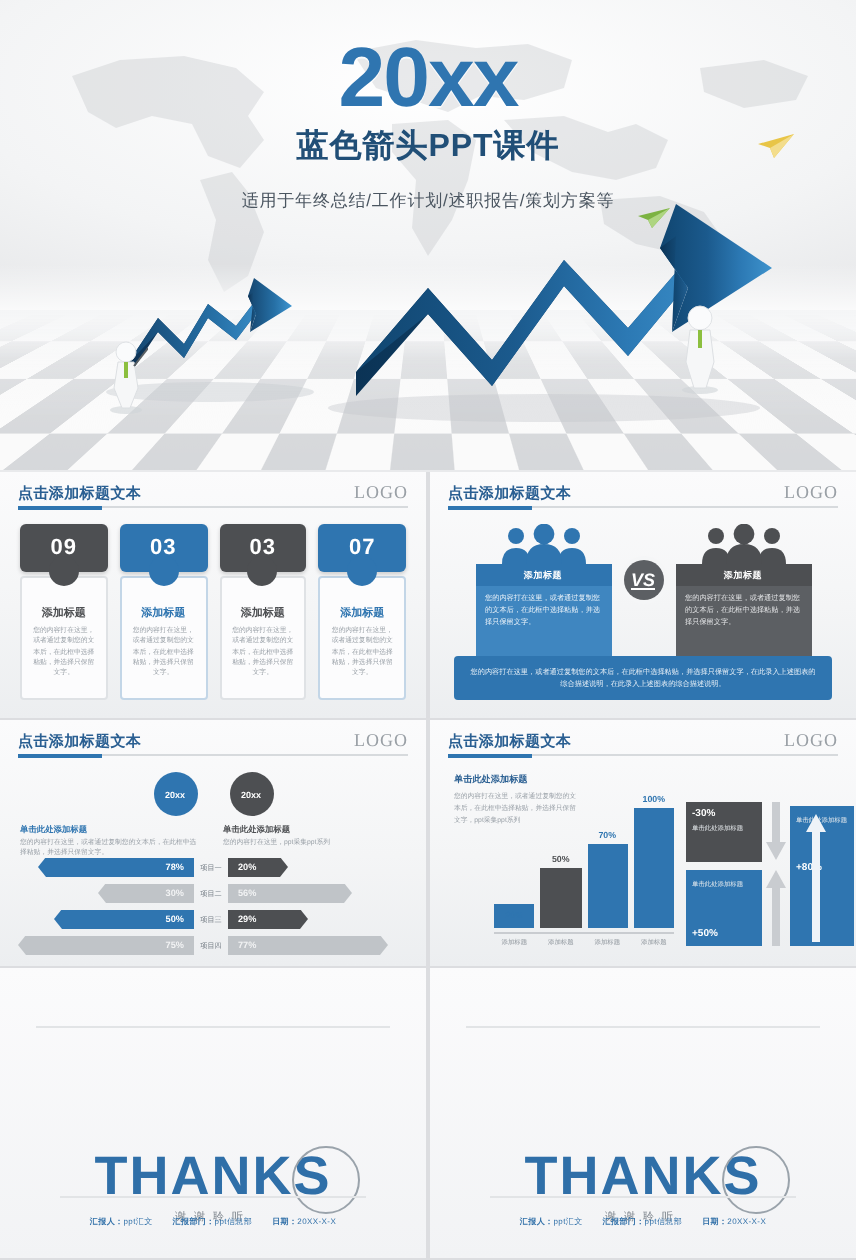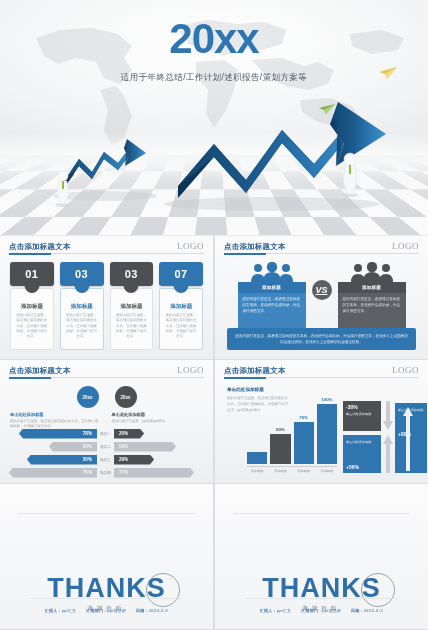--- a/index.html
+++ b/index.html
@@ -302,36 +302,37 @@
       <path d="M1 6 L19 1 L9 13 L7 8 Z" fill="#e8c547"></path>
       <path d="M7 8 L19 1 L9 13 Z" fill="#f3dd8c"></path>
     </svg>
     <svg class="figure" style="left:318px; top:103px; width:18px; height:12px;" viewBox="0 0 18 12">
       <path d="M1 5 L17 1 L8 11 L6 7 Z" fill="#7cb342"></path>
       <path d="M6 7 L17 1 L8 11 Z" fill="#aed581"></path>
     </svg>
 
     <div class="hero-title-wrap">
       <div class="hero-year">20xx</div>
+      <div class="hero-sub">蓝色箭头PPT课件</div>
       <div class="hero-tag">适用于年终总结/工作计划/述职报告/策划方案等</div>
     </div>
   </div>
 
   <div class="grid">
 
     <div class="slide">
       <div class="slide-head">
         <div class="htitle">点击添加标题文本</div>
         <div class="hline"></div>
       </div>
       <div class="logo">LOGO</div>
 
       <div class="cards">
         <div class="card dark">
-          <div class="tag">01</div>
+          <div class="tag">09</div>
           <div class="body">
             <div class="bt">添加标题</div>
             <div class="bx">您的内容打在这里，或者通过复制您的文本后，在此框中选择粘贴，并选择只保留文字。</div>
           </div>
         </div>
         <div class="card blue">
           <div class="tag">03</div>
           <div class="body">
             <div class="bt">添加标题</div>
             <div class="bx">您的内容打在这里，或者通过复制您的文本后，在此框中选择粘贴，并选择只保留文字。</div>

